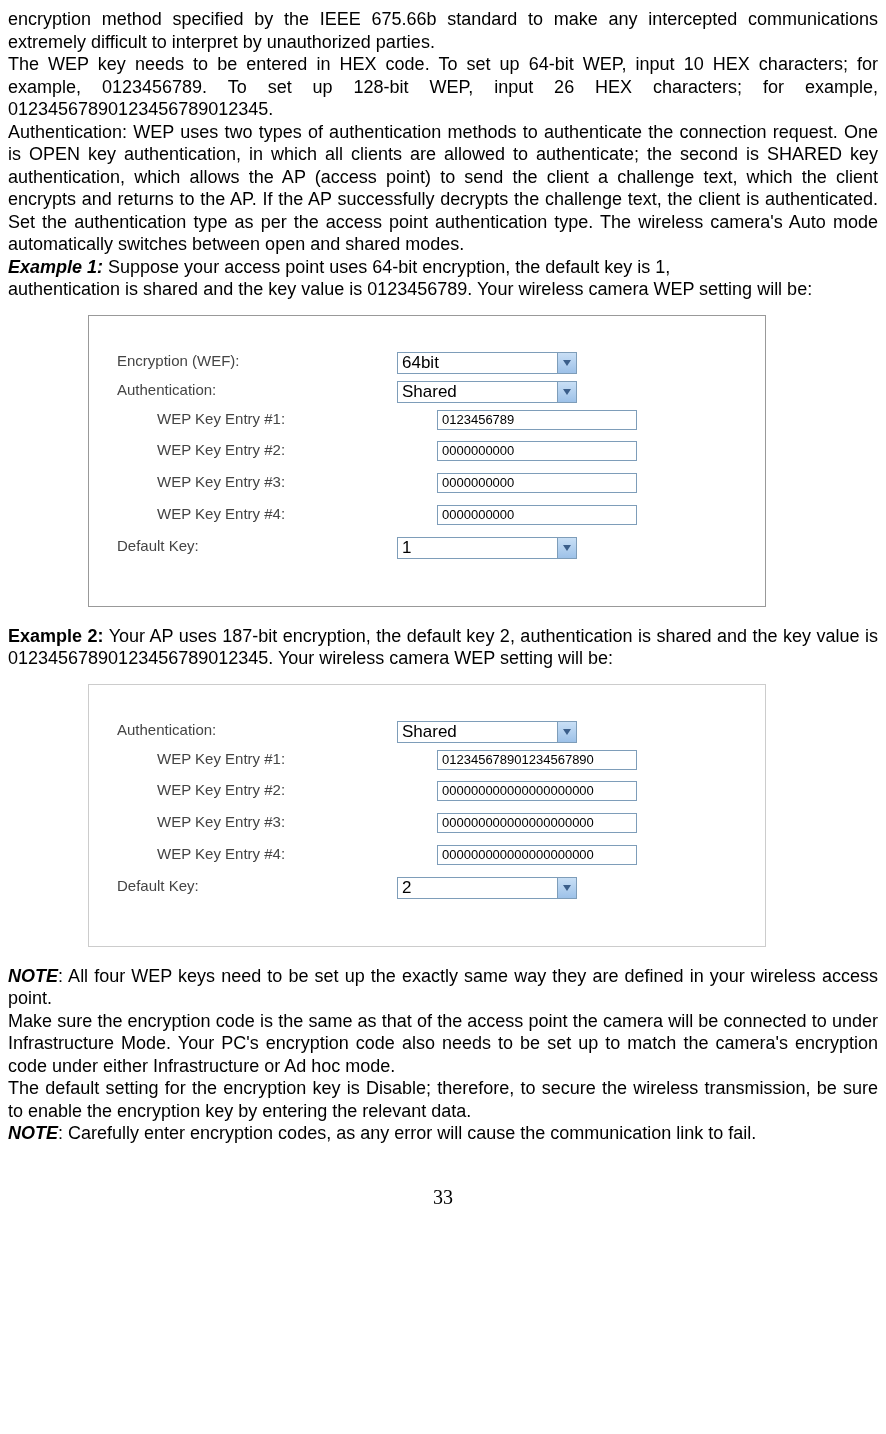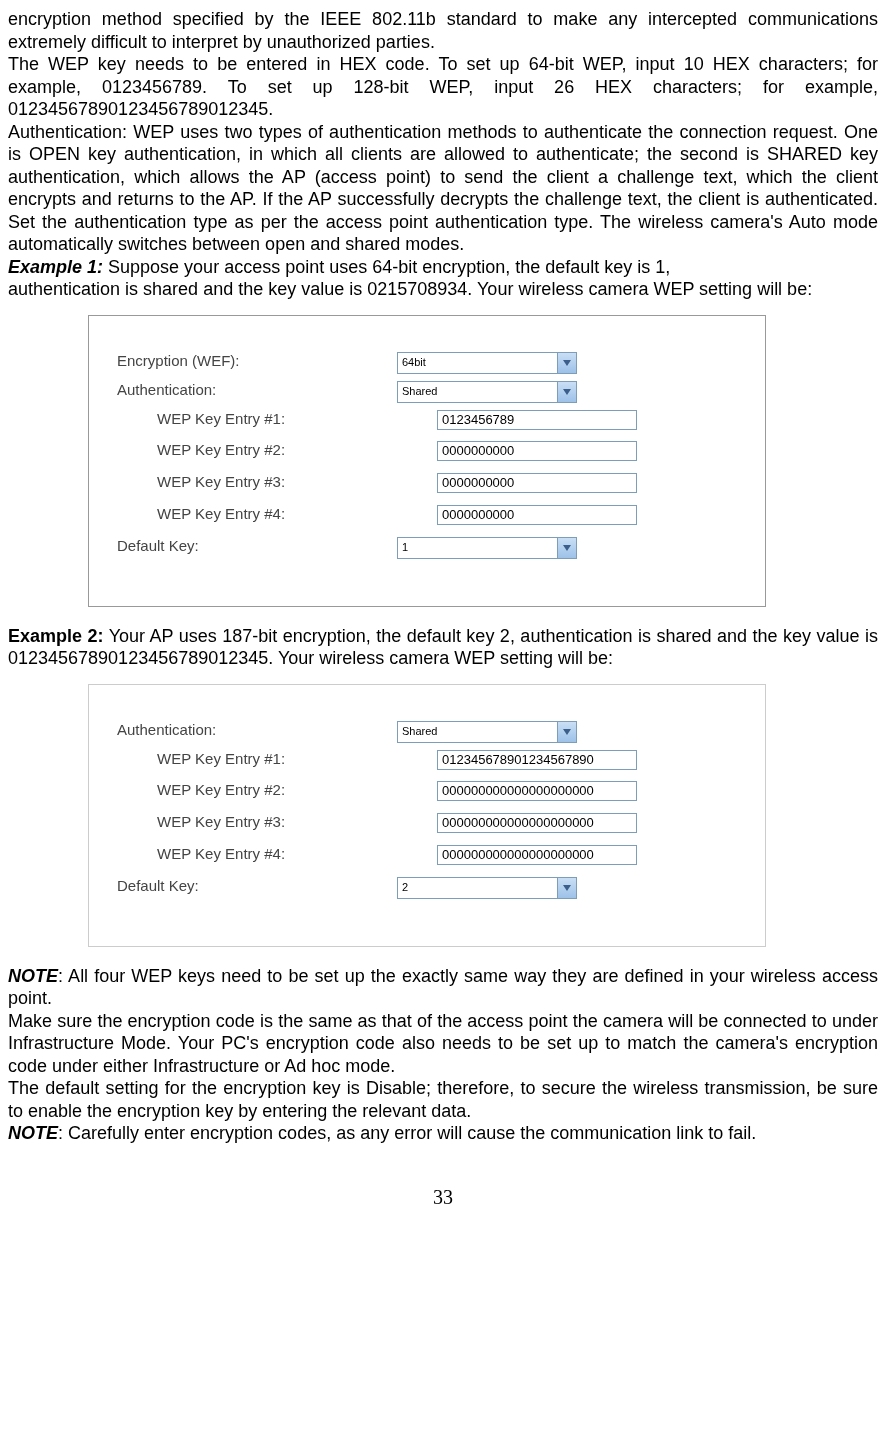--- a/index.html
+++ b/index.html
@@ -50,21 +50,21 @@
     .control {
       flex: 0 0 200px;
     }
     .select {
       display: inline-flex;
       align-items: center;
       width: 180px;
       height: 22px;
       border: 1px solid #7e9db9;
       background: #fff;
-      font-size: 11px;
+      font-size: 17px;
       padding: 0 4px;
       color: #000;
       position: relative;
       box-sizing: border-box;
     }
     .select .arrow {
       position: absolute;
       right: 0;
       top: 0;
       width: 18px;
@@ -98,28 +98,28 @@
       font-size: 20px;
       margin-top: 40px;
     }
     p {
       margin: 0;
     }
   </style>
 </head>
 <body>
 
-<p class="justify">encryption method specified by the IEEE 802.11b standard to make any intercepted communications extremely difficult to interpret by unauthorized parties.</p>
+<p class="justify">encryption method specified by the IEEE 675.66b standard to make any intercepted communications extremely difficult to interpret by unauthorized parties.</p>
 <p class="justify">The WEP key needs to be entered in HEX code. To set up 64-bit WEP, input 10 HEX characters; for example, 0123456789. To set up 128-bit WEP, input 26 HEX characters; for example, 01234567890123456789012345.</p>
 <p class="justify">Authentication: WEP uses two types of authentication methods to authenticate the connection request. One is OPEN key authentication, in which all clients are allowed to authenticate; the second is SHARED key authentication, which allows the AP (access point) to send the client a challenge text, which the client encrypts and returns to the AP. If the AP successfully decrypts the challenge text, the client is authenticated. Set the authentication type as per the access point authentication type. The wireless camera's Auto mode automatically switches between open and shared modes.</p>
 
 <p class="justify">
   <span class="example-label">Example 1:</span><span> Suppose your access point uses 64-bit encryption, the default key is 1,</span>
 </p>
-<p class="justify">authentication is shared and the key value is 0215708934. Your wireless camera WEP setting will be:</p>
+<p class="justify">authentication is shared and the key value is 0123456789. Your wireless camera WEP setting will be:</p>
 
 <div class="panel">
   <div class="row">
     <span class="label">Encryption (WEF):</span>
     <span class="control">
       <span class="select">
         <span>64bit</span>
         <span class="arrow">
             <svg viewBox="0 0 8 6">
               <path d="M0 0 L8 0 L4 6 Z" fill="#3b5e8a"></path>

